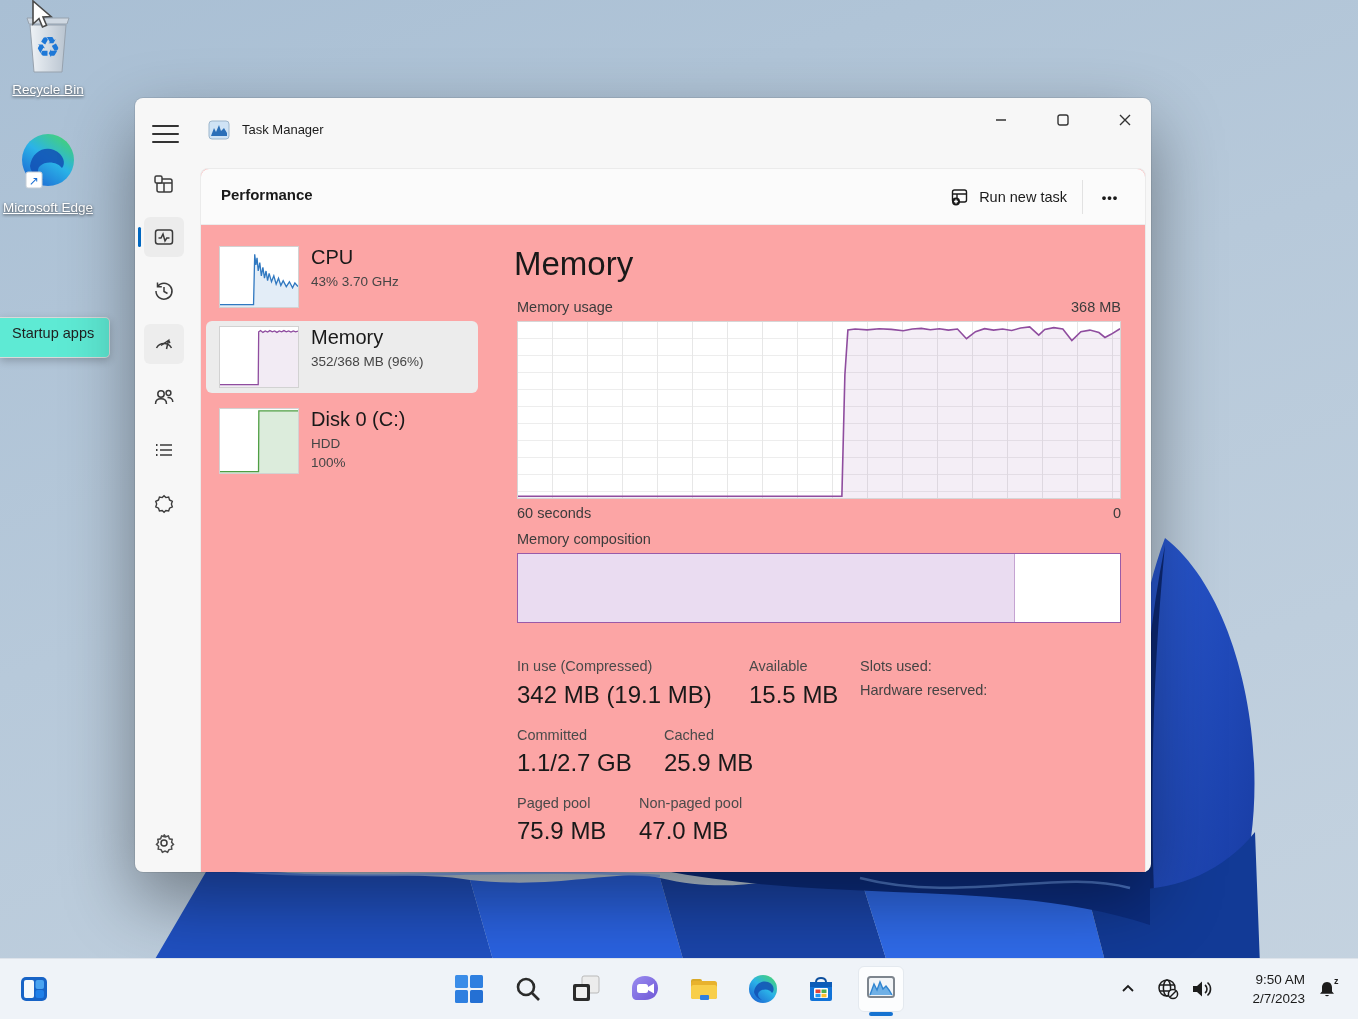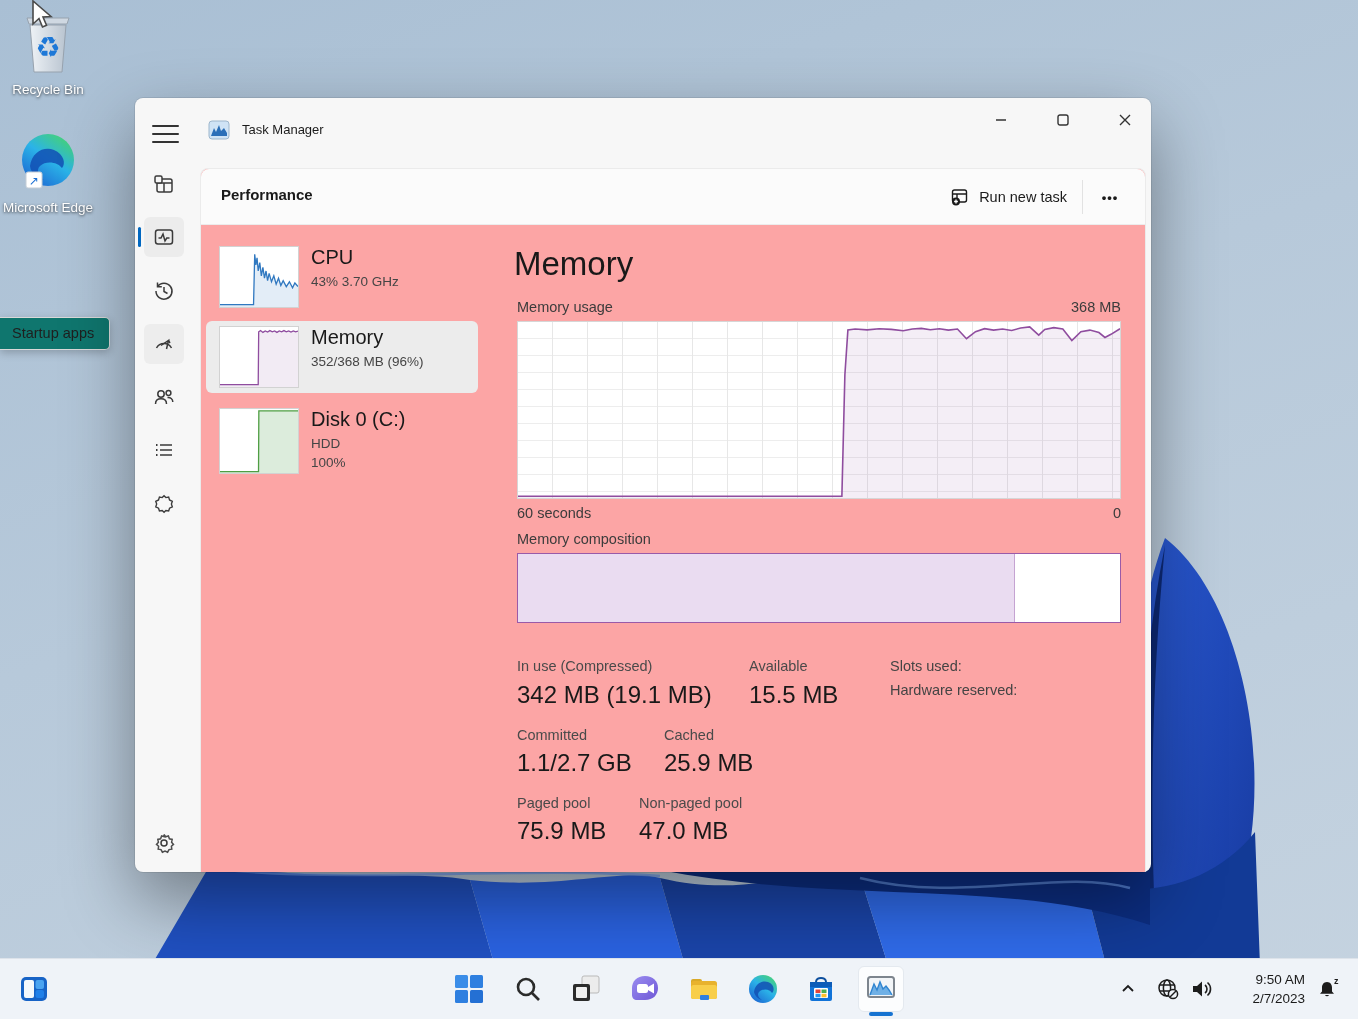--- a/index.html
+++ b/index.html
@@ -5,24 +5,24 @@
   * { margin:0; padding:0; box-sizing:border-box; }
   html,body { width:1358px; height:1019px; overflow:hidden; }
   body { font-family:"Liberation Sans","DejaVu Sans",sans-serif; position:relative;
          background:linear-gradient(160deg,#a9bfd4 0%,#b7c9da 45%,#c5d3e0 100%); }
 
   
   .bloom { position:absolute; left:0; top:0; width:1358px; height:1019px; }
 
   
   .dicon { position:absolute; width:96px; text-align:center; }
-  .dicon .dlabel { color:#fff; font-size:13.5px; text-shadow:0 1px 3px rgba(0,0,0,.75); line-height:17px; display:block; margin-top:3px; }
+  .dicon .dlabel { color:#fff; font-size:13.5px; text-shadow:0 1px 3px rgba(0,0,0,.75); line-height:17px; display:block; margin-top:3px;text-decoration:underline; }
   .cursor { position:absolute; left:31px; top:0; }
-  .tooltip { position:absolute; left:0; top:317px; background:#0f766e; border:1px solid #d9d9d9;
-             border-left:none; border-radius:0 5px 5px 0; padding:7px 15px 8px 12px; font-size:14.5px;
+  .tooltip { position:absolute; left:0; top:317px; background:#5eead4; border:1px solid #d9d9d9;
+             border-left:none; border-radius:0 5px 5px 0; padding:7px 15px 16px 12px; font-size:14.5px;
              color:#1f1f1f; box-shadow:0 3px 8px rgba(0,0,0,.22); }
 
   
   .window { position:absolute; left:135px; top:98px; width:1016px; height:774px; background:#f7f7f7;
             border-radius:8px; box-shadow:0 28px 70px rgba(0,0,0,.4), 0 0 0 1px rgba(0,0,0,.08); overflow:hidden; }
   .titlebar { position:absolute; left:0; top:0; width:100%; height:62px; }
   .hamburger { position:absolute; left:17px; top:21px; width:27px; height:21px; cursor:default; }
   .hamburger span { display:block; height:2px; background:#333; margin:6px 0; border-radius:1px; }
   .appicon { position:absolute; left:73px; top:21px; }
   .apptitle { position:absolute; left:107px; top:24px; font-size:13px; color:#1b1b1b; }
@@ -62,21 +62,21 @@
   .lab { font-size:14.5px; color:#3c3c3c; position:absolute; }
   .big-chart { position:absolute; left:316px; top:152px; width:604px; height:178px; border:1px solid #d6d6d6;
     background-color:#fff;
     background-image:
       repeating-linear-gradient(to right, transparent 0 34px, #e7e7e7 34px 35px),
       repeating-linear-gradient(to bottom, transparent 0 16px, #ededed 16px 17px); }
   .comp-bar { position:absolute; left:316px; top:384px; width:604px; height:70px; border:1px solid #9a5aa8; background:#fff; }
   .comp-fill { height:100%; background:#eadcf1; border-right:1px solid #c5a3d2; }
   .stat-label { position:absolute; font-size:14.5px; color:#4a4a4a; }
   .stat-value { position:absolute; font-size:24px; color:#191919; }
-  .side-label { position:absolute; font-size:14.5px; color:#444;margin-left:30px; }
+  .side-label { position:absolute; font-size:14.5px; color:#444; }
 
   
   .taskbar { position:absolute; left:0; top:958px; width:1358px; height:61px; background:#eff3f8;
              border-top:1px solid #dde3ea; }
   .tb-ico { position:absolute; top:973px; width:32px; height:32px; display:flex; align-items:center; justify-content:center; }
   .tm-active { position:absolute; left:858px; top:966px; width:46px; height:46px; background:#fcfdfe;
                border:1px solid #e4e9ef; border-radius:6px; display:flex; align-items:center; justify-content:center; }
   .tm-underline { position:absolute; left:869px; top:1012px; width:24px; height:4px; border-radius:2px; background:#1673d1; }
   .tray-clock { position:absolute; right:53px; top:970px; width:90px; text-align:right; font-size:13.5px; color:#1b1b1b; line-height:19px; }
 </style>

